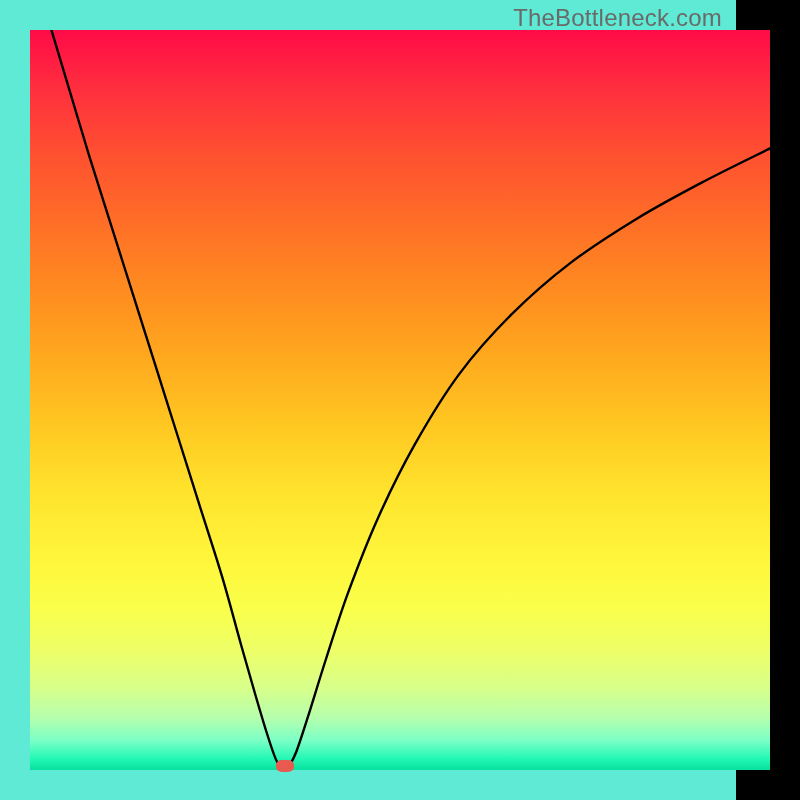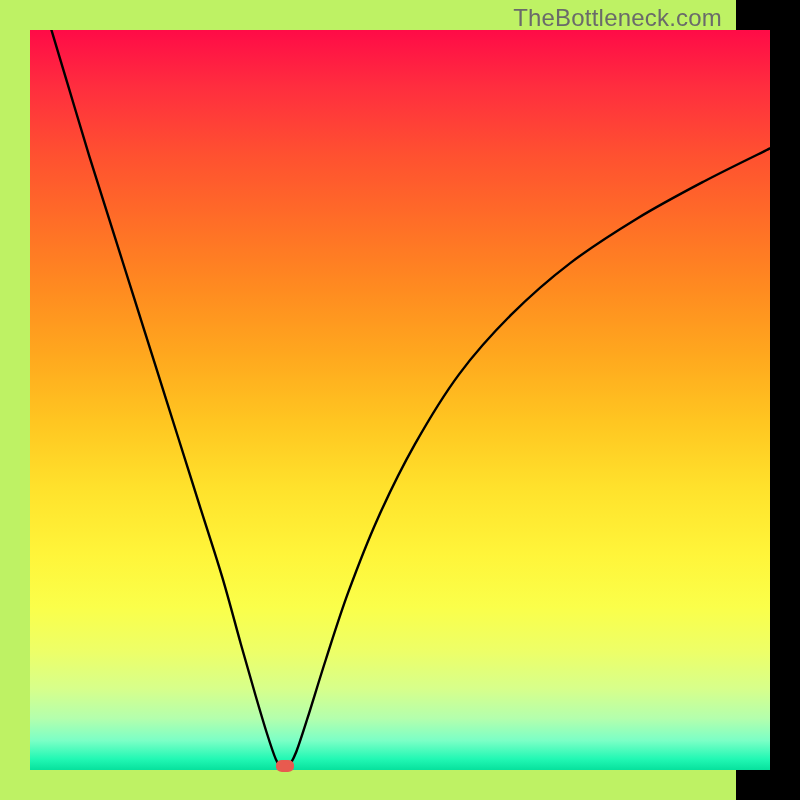--- a/index.html
+++ b/index.html
@@ -8,21 +8,21 @@
     width: 800px;
     height: 800px;
     overflow: hidden;
     background: #000;
     font-family: Arial, Helvetica, sans-serif;
   }
   .frame {
     position: relative;
     width: 736px;
     height: 800px;
-    background: #bef264;
+    background: #5eead4;
   }
   .watermark {
     position: absolute;
     top: 4px;
     right: 14px;
     color: #6a6a6a;
     font-size: 24px;
     font-weight: 500;
     letter-spacing: 0.2px;
     z-index: 5;

